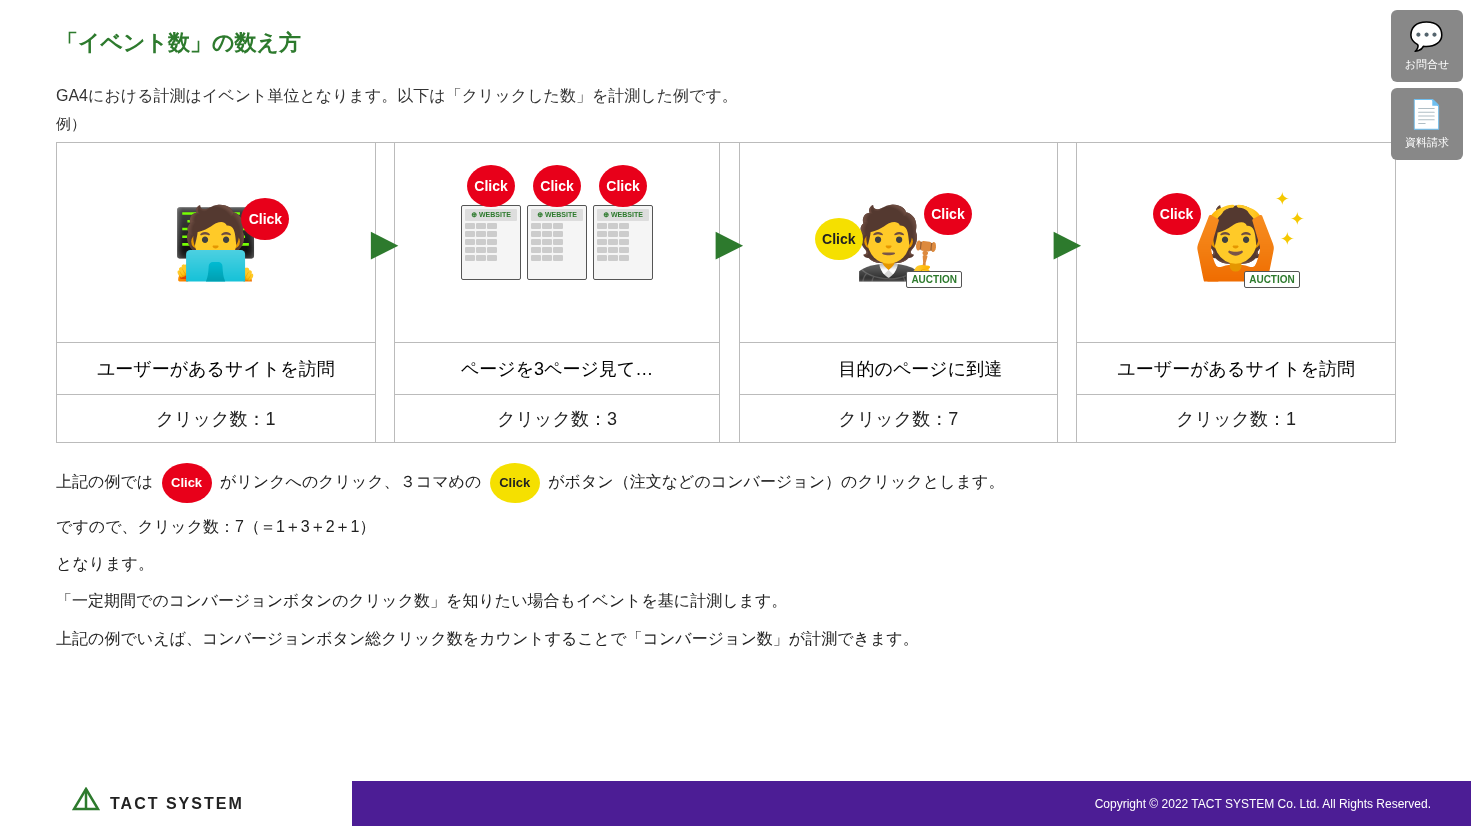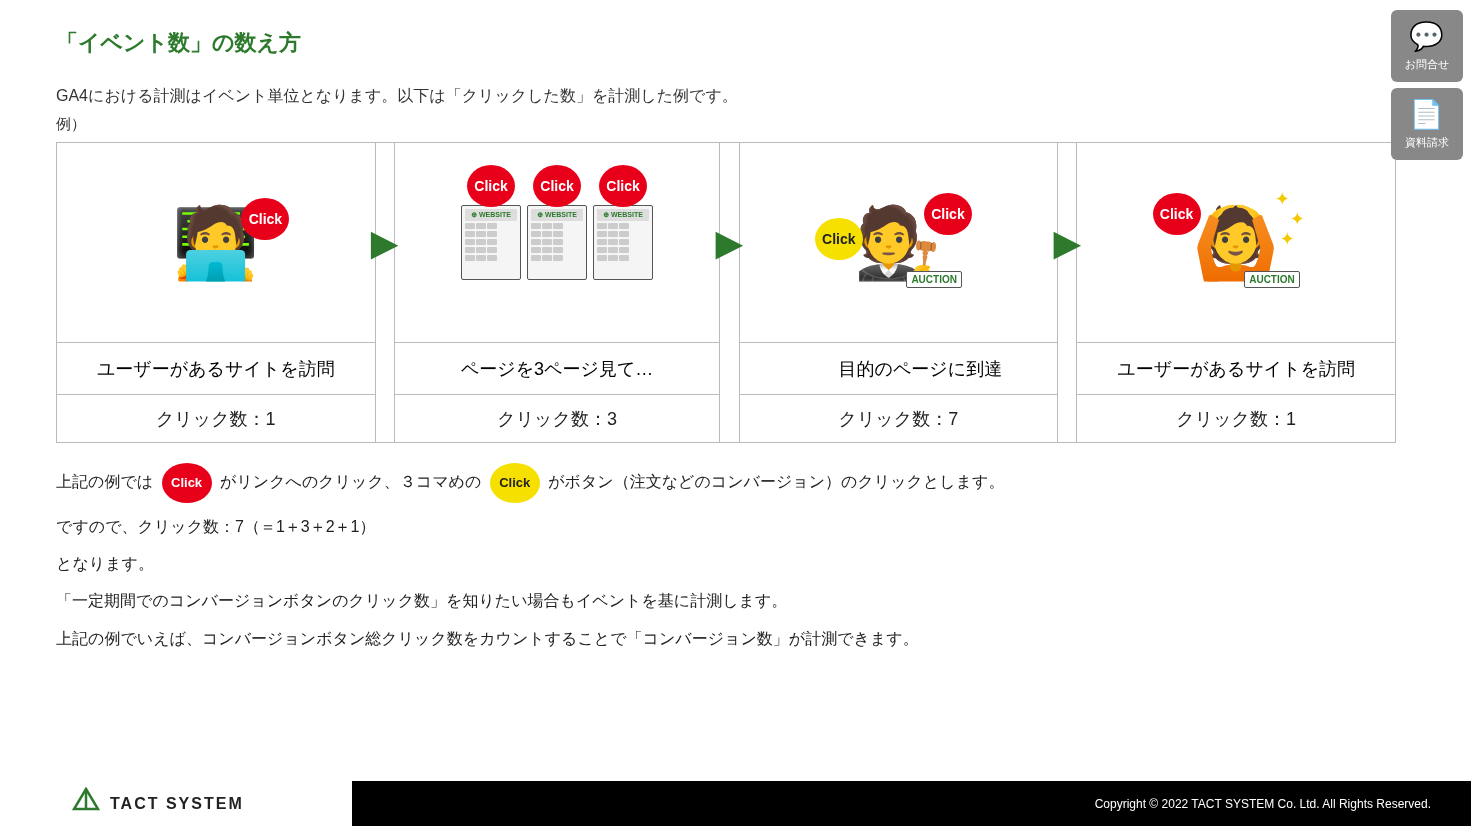--- a/index.html
+++ b/index.html
@@ -191,21 +191,21 @@
       font-size: 22px;
     }
     .footer-logo-text {
       font-size: 16px;
       font-weight: bold;
       letter-spacing: 2px;
       color: #222;
     }
     .footer-right {
       flex: 1;
-      background: #000000;
+      background: #4c1d95;
       height: 100%;
       display: flex;
       align-items: center;
       justify-content: flex-end;
       padding-right: 40px;
     }
     .footer-copyright {
       color: #fff;
       font-size: 12px;
     }

